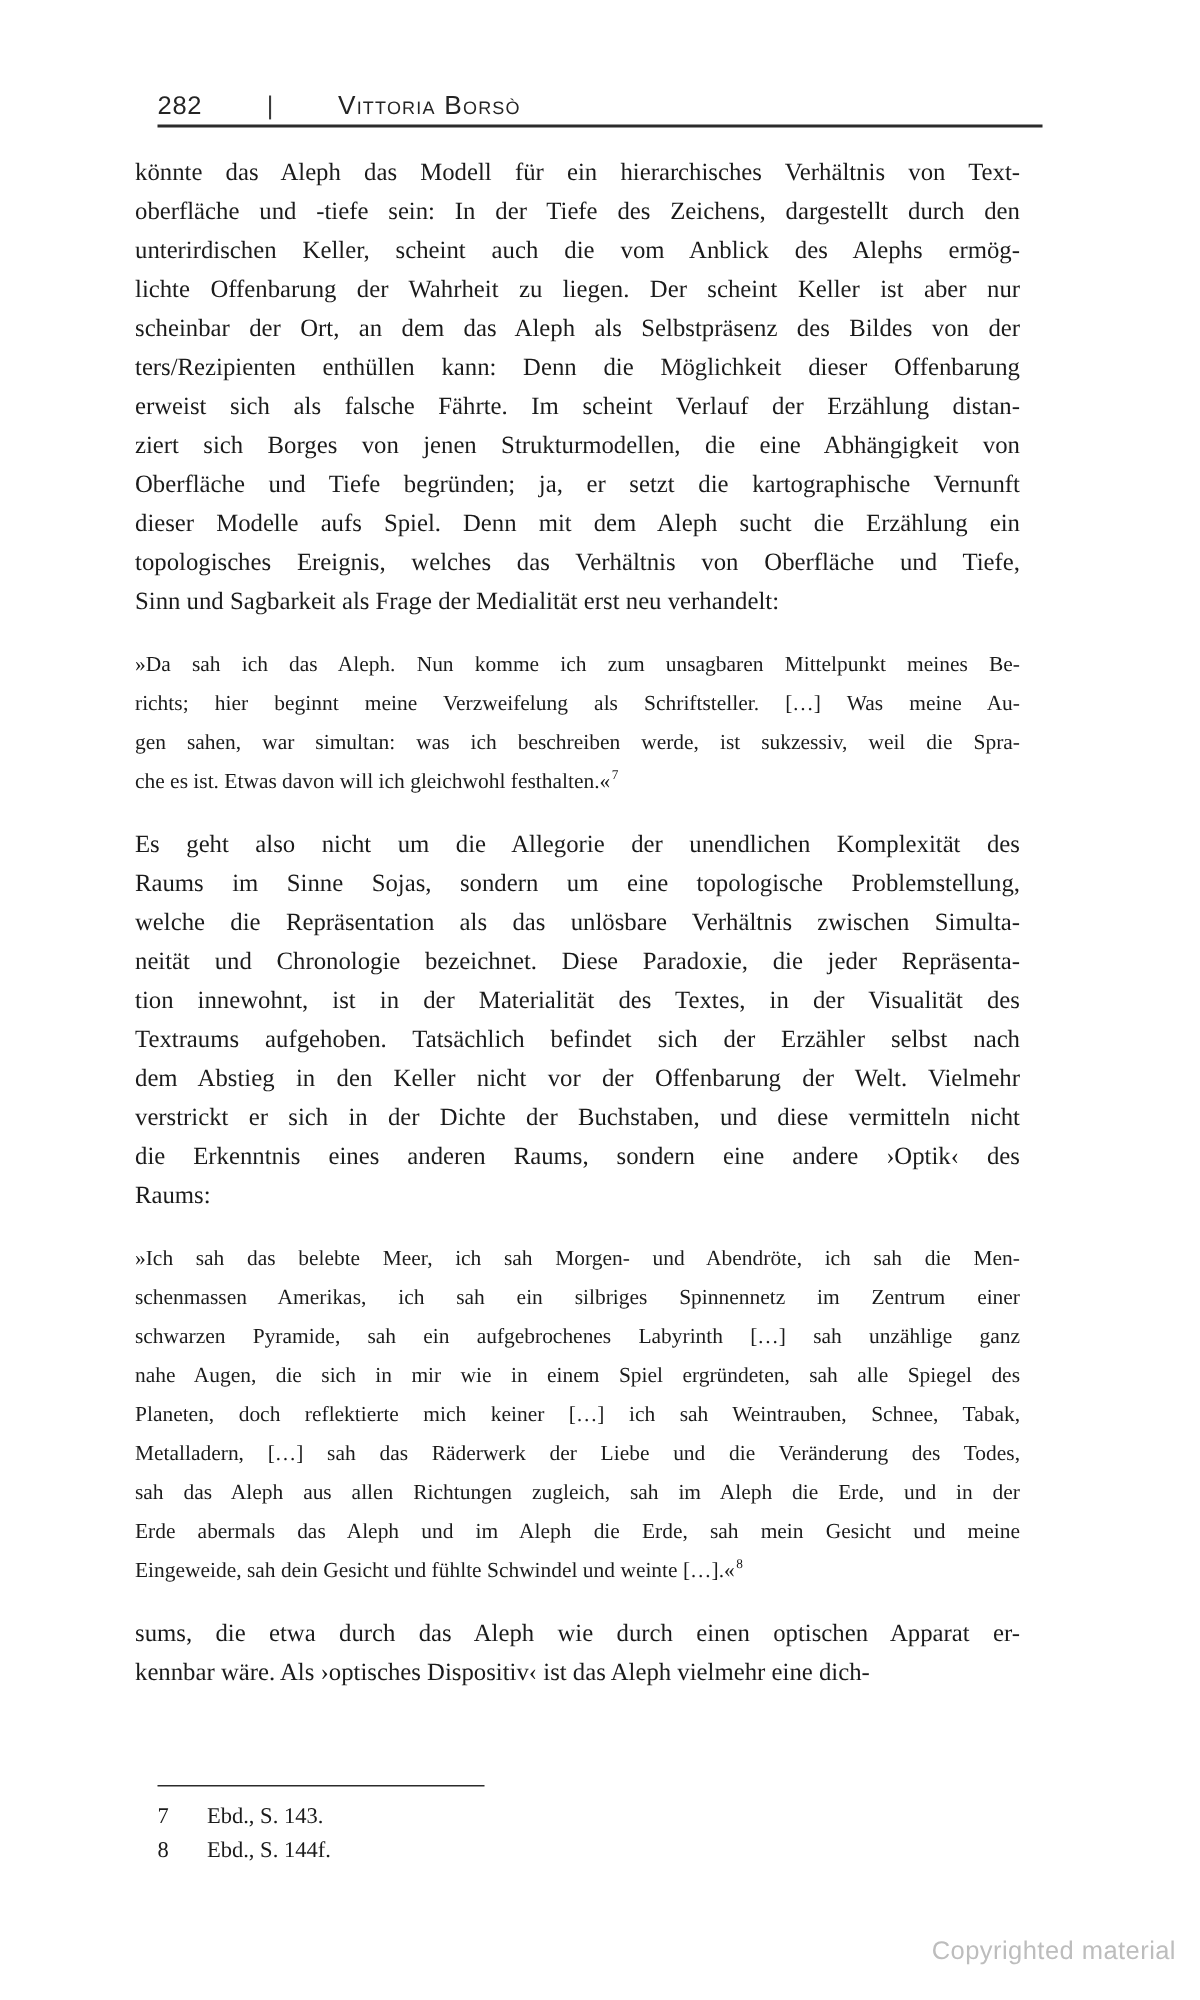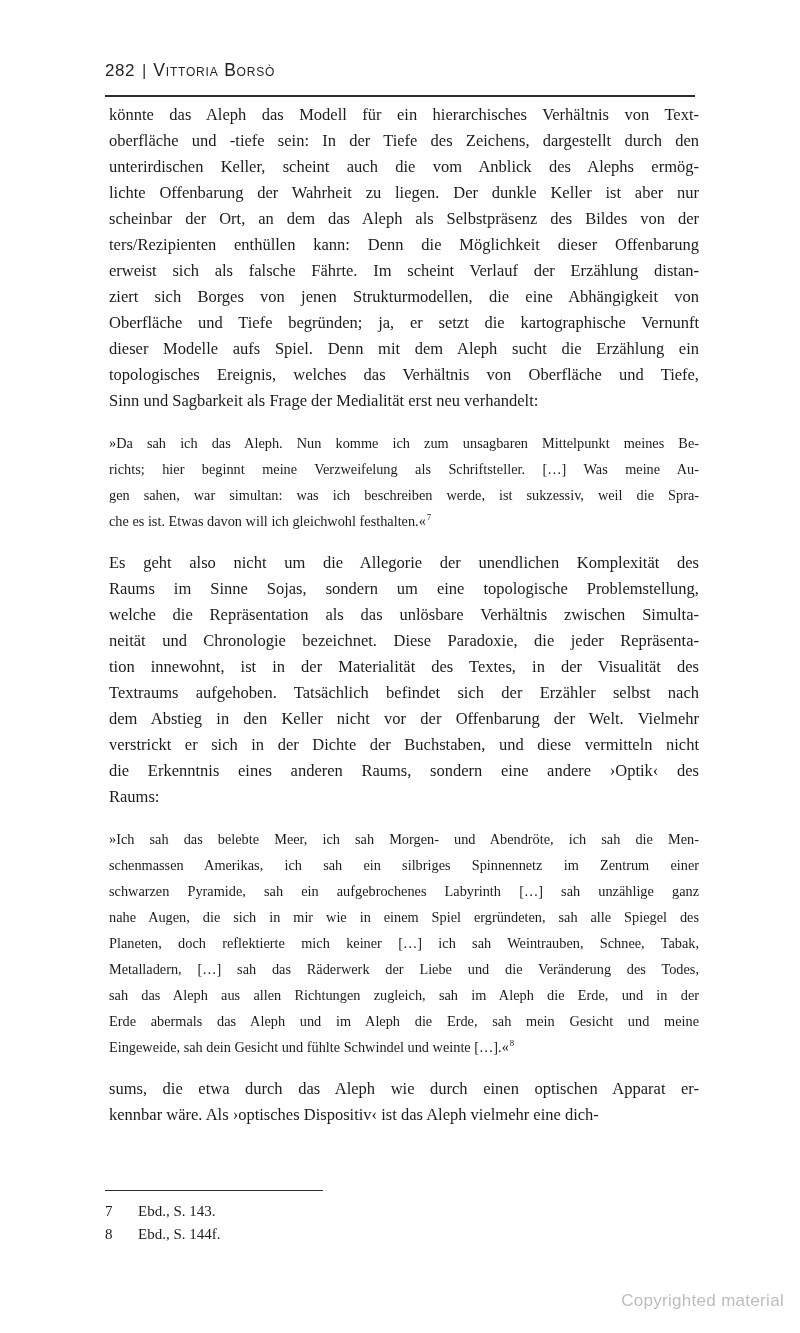--- a/index.html
+++ b/index.html
@@ -14,36 +14,37 @@
   .page { position: absolute; inset: 0; }
 
   
   .header {
     position: absolute;
     left: 105px; width: 590px; top: 60px;
     font-family: "Liberation Sans", "DejaVu Sans", sans-serif;
     font-size: 17px;
     color: #242424;
     border-bottom: 2px solid #2b2b2b;
-    padding-bottom: 14px;
+    padding-bottom: 2px;
     display: flex;
     align-items: baseline;
+    gap: 36px;
   }
   .header .pgnum { letter-spacing: 0.5px; }
   .header .divider { padding: 0 7px; font-weight: 300; color: #3a3a3a; }
   .header .author {
     font-variant: small-caps;
     letter-spacing: 0.8px;
     font-size: 17.5px;
   }
 
   
   .body-text {
     position: absolute;
-    left: 109px; width: 590px; top: 102px;
+    left: 90px; width: 590px; top: 102px;
   }
   .block { margin: 0 0 16px 0; }
   .block:last-child { margin-bottom: 0; }
   .paragraph { font-size: 16.5px; line-height: 26px; }
   .quote { font-size: 14.3px; line-height: 26px; }
   .line {
     text-align: justify;
     text-align-last: justify;
     white-space: normal;
   }
@@ -91,21 +92,21 @@
     <span class="pgnum">282</span>
     <span class="divider">|</span>
     <span class="author">Vittoria Borsò</span>
   </div>
 
   <div class="body-text">
       <div class="block paragraph">
         <div class="line">könnte das Aleph das Modell für ein hierarchisches Verhältnis von Text-</div>
         <div class="line">oberfläche und -tiefe sein: In der Tiefe des Zeichens, dargestellt durch den</div>
         <div class="line">unterirdischen Keller, scheint auch die vom Anblick des Alephs ermög-</div>
-        <div class="line">lichte Offenbarung der Wahrheit zu liegen. Der dunkle Keller ist aber nur</div>
+        <div class="line">lichte Offenbarung der Wahrheit zu liegen. Der scheint Keller ist aber nur</div>
         <div class="line">scheinbar der Ort, an dem das Aleph als Selbstpräsenz des Bildes von der</div>
         <div class="line">ters/Rezipienten enthüllen kann: Denn die Möglichkeit dieser Offenbarung</div>
         <div class="line">erweist sich als falsche Fährte. Im scheint Verlauf der Erzählung distan-</div>
         <div class="line">ziert sich Borges von jenen Strukturmodellen, die eine Abhängigkeit von</div>
         <div class="line">Oberfläche und Tiefe begründen; ja, er setzt die kartographische Vernunft</div>
         <div class="line">dieser Modelle aufs Spiel. Denn mit dem Aleph sucht die Erzählung ein</div>
         <div class="line">topologisches Ereignis, welches das Verhältnis von Oberfläche und Tiefe,</div>
         <div class="line last">Sinn und Sagbarkeit als Frage der Medialität erst neu verhandelt:</div>
       </div>
       <div class="block quote">

